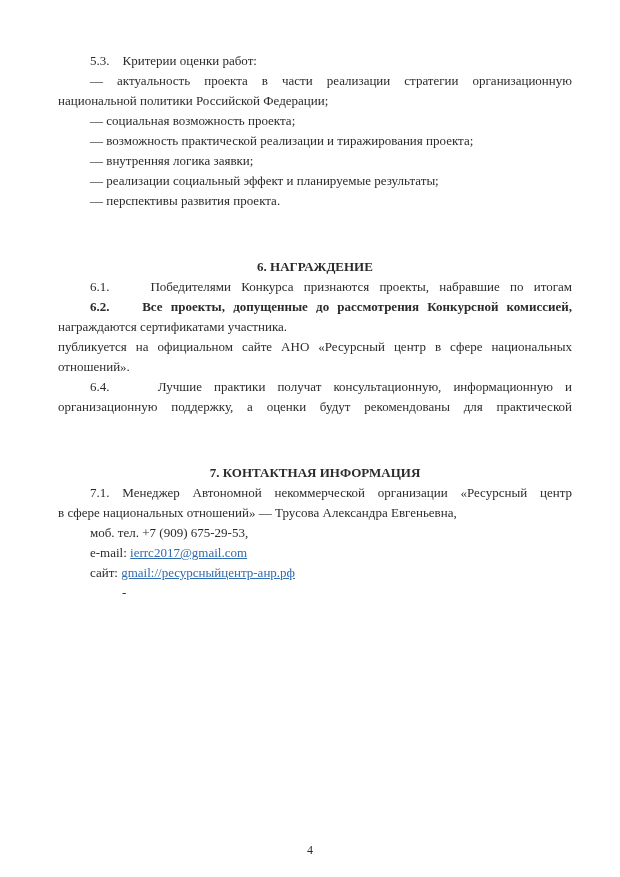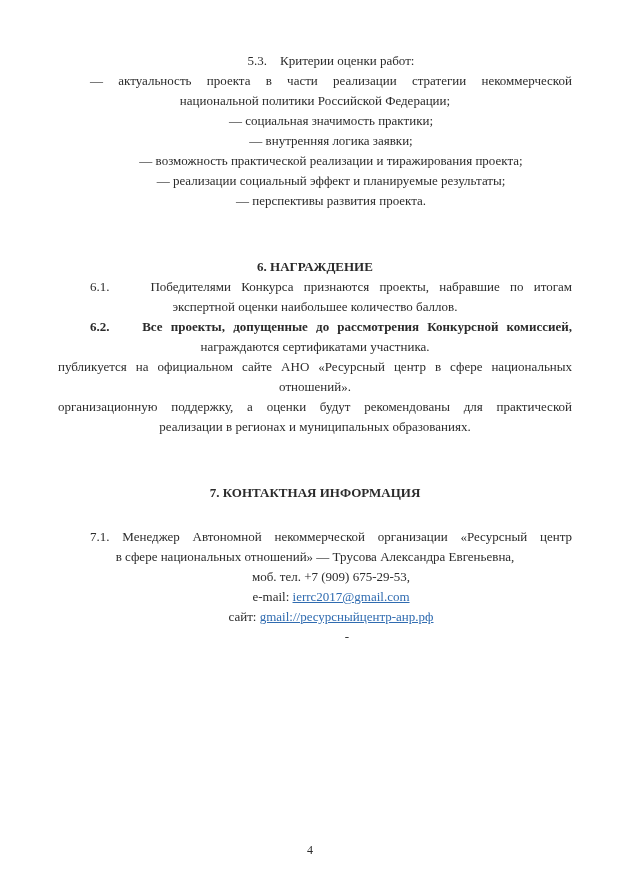--- a/index.html
+++ b/index.html
@@ -15,21 +15,21 @@
   }
   .content {
     position: absolute;
     left: 58px;
     top: 51px;
     width: 514px;
   }
   .line {
     line-height: 20px;
     min-height: 20px;
-    text-align: center;
+    text-align: left;
   }
   .line.justify {
     text-align: justify;
     text-align-last: justify;
   }
   .line.heading {
     font-weight: bold;
     text-align: center;
     text-align-last: center;
     margin-top: 46px;
@@ -47,38 +47,37 @@
     font-size: 12px;
     color: var(--text-color, #2b2b2b);
   }
 </style>
 </head>
 <body>
 
 <div class="page">
   <div class="content">
       <div class="line" style="padding-left: 32px;"><span>5.3.&nbsp;&nbsp;&nbsp; Критерии оценки работ:</span></div>
-      <div class="line justify" style="padding-left: 32px;"><span>— актуальность проекта в части реализации стратегии некоммерческой</span></div>
+      <div class="line justify" style="padding-left: 32px;"><span>— актуальность проекта в части реализации стратегии организационную</span></div>
       <div class="line"><span>национальной политики Российской Федерации;</span></div>
-      <div class="line" style="padding-left: 32px;"><span>— социальная значимость практики;</span></div>
+      <div class="line" style="padding-left: 32px;"><span>— социальная возможность проекта;</span></div>
+      <div class="line" style="padding-left: 32px;"><span>— возможность практической реализации и тиражирования проекта;</span></div>
       <div class="line" style="padding-left: 32px;"><span>— внутренняя логика заявки;</span></div>
-      <div class="line" style="padding-left: 32px;"><span>— возможность практической реализации и тиражирования проекта;</span></div>
       <div class="line" style="padding-left: 32px;"><span>— реализации социальный эффект и планируемые результаты;</span></div>
       <div class="line" style="padding-left: 32px;"><span>— перспективы развития проекта.</span></div>
       <div class="line heading"><span>6. НАГРАЖДЕНИЕ</span></div>
       <div class="line justify" style="padding-left: 32px;"><span>6.1.&nbsp;&nbsp;&nbsp; Победителями Конкурса признаются проекты, набравшие по итогам</span></div>
-      <div class="line"><span>экспертной оценки наибольшее количество баллов.</span></div>
       <div class="line justify" style="padding-left: 32px; font-weight: bold;"><span>6.2.&nbsp;&nbsp;&nbsp; Все проекты, допущенные до рассмотрения Конкурсной комиссией,</span></div>
       <div class="line"><span>награждаются сертификатами участника.</span></div>
       <div class="line justify"><span>публикуется на официальном сайте АНО «Ресурсный центр в сфере национальных</span></div>
       <div class="line"><span>отношений».</span></div>
+      <div class="line justify" style="padding-left: 32px;"><span>6.4.&nbsp;&nbsp;&nbsp; Лучшие практики получат консультационную, информационную и</span></div>
       <div class="line justify"><span>организационную поддержку, а оценки будут рекомендованы для практической</span></div>
-      <div class="line"><span>реализации в регионах и муниципальных образованиях.</span></div>
       <div class="line heading"><span>7. КОНТАКТНАЯ ИНФОРМАЦИЯ</span></div>
-      <div class="line justify" style="padding-left: 32px; margin-top: 24px;"><span>7.1. Менеджер Автономной некоммерческой организации «Ресурсный центр</span></div>
+      <div class="line justify" style="padding-left: 32px;"><span>7.1. Менеджер Автономной некоммерческой организации «Ресурсный центр</span></div>
       <div class="line"><span>в сфере национальных отношений» — Трусова Александра Евгеньевна,</span></div>
       <div class="line" style="padding-left: 32px;"><span>моб. тел. +7 (909) 675-29-53,</span></div>
       <div class="line" style="padding-left: 32px;"><span>e-mail: </span><a href="#">ierrc2017@gmail.com</a></div>
       <div class="line" style="padding-left: 32px;"><span>сайт: </span><a href="#">gmail://ресурсныйцентр-анр.рф</a></div>
       <div class="line" style="padding-left: 64px;"><span>-</span></div>
     </div>
   <div class="footer">4</div>
 </div>
 
 </body></html>

